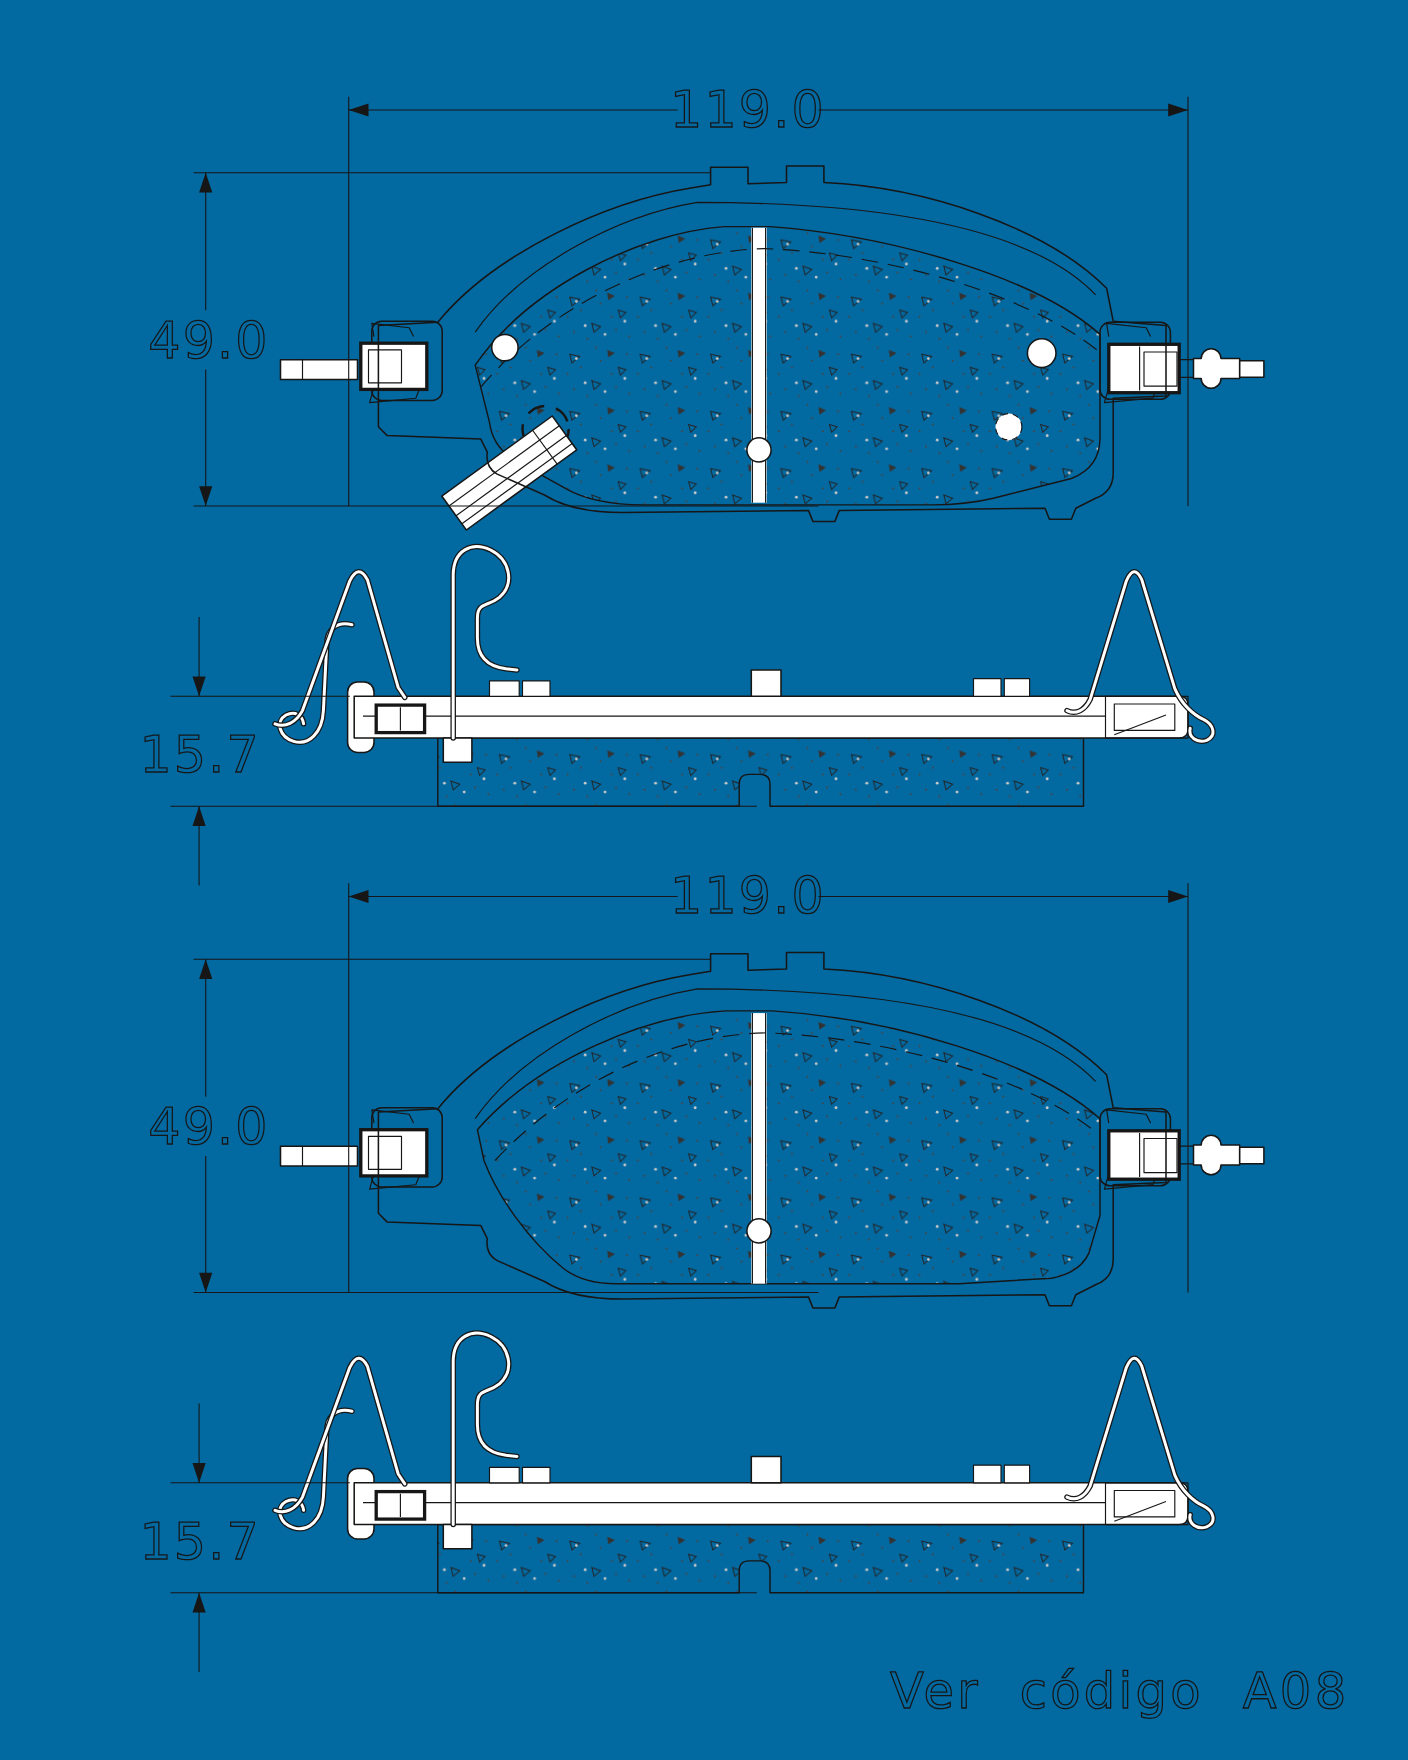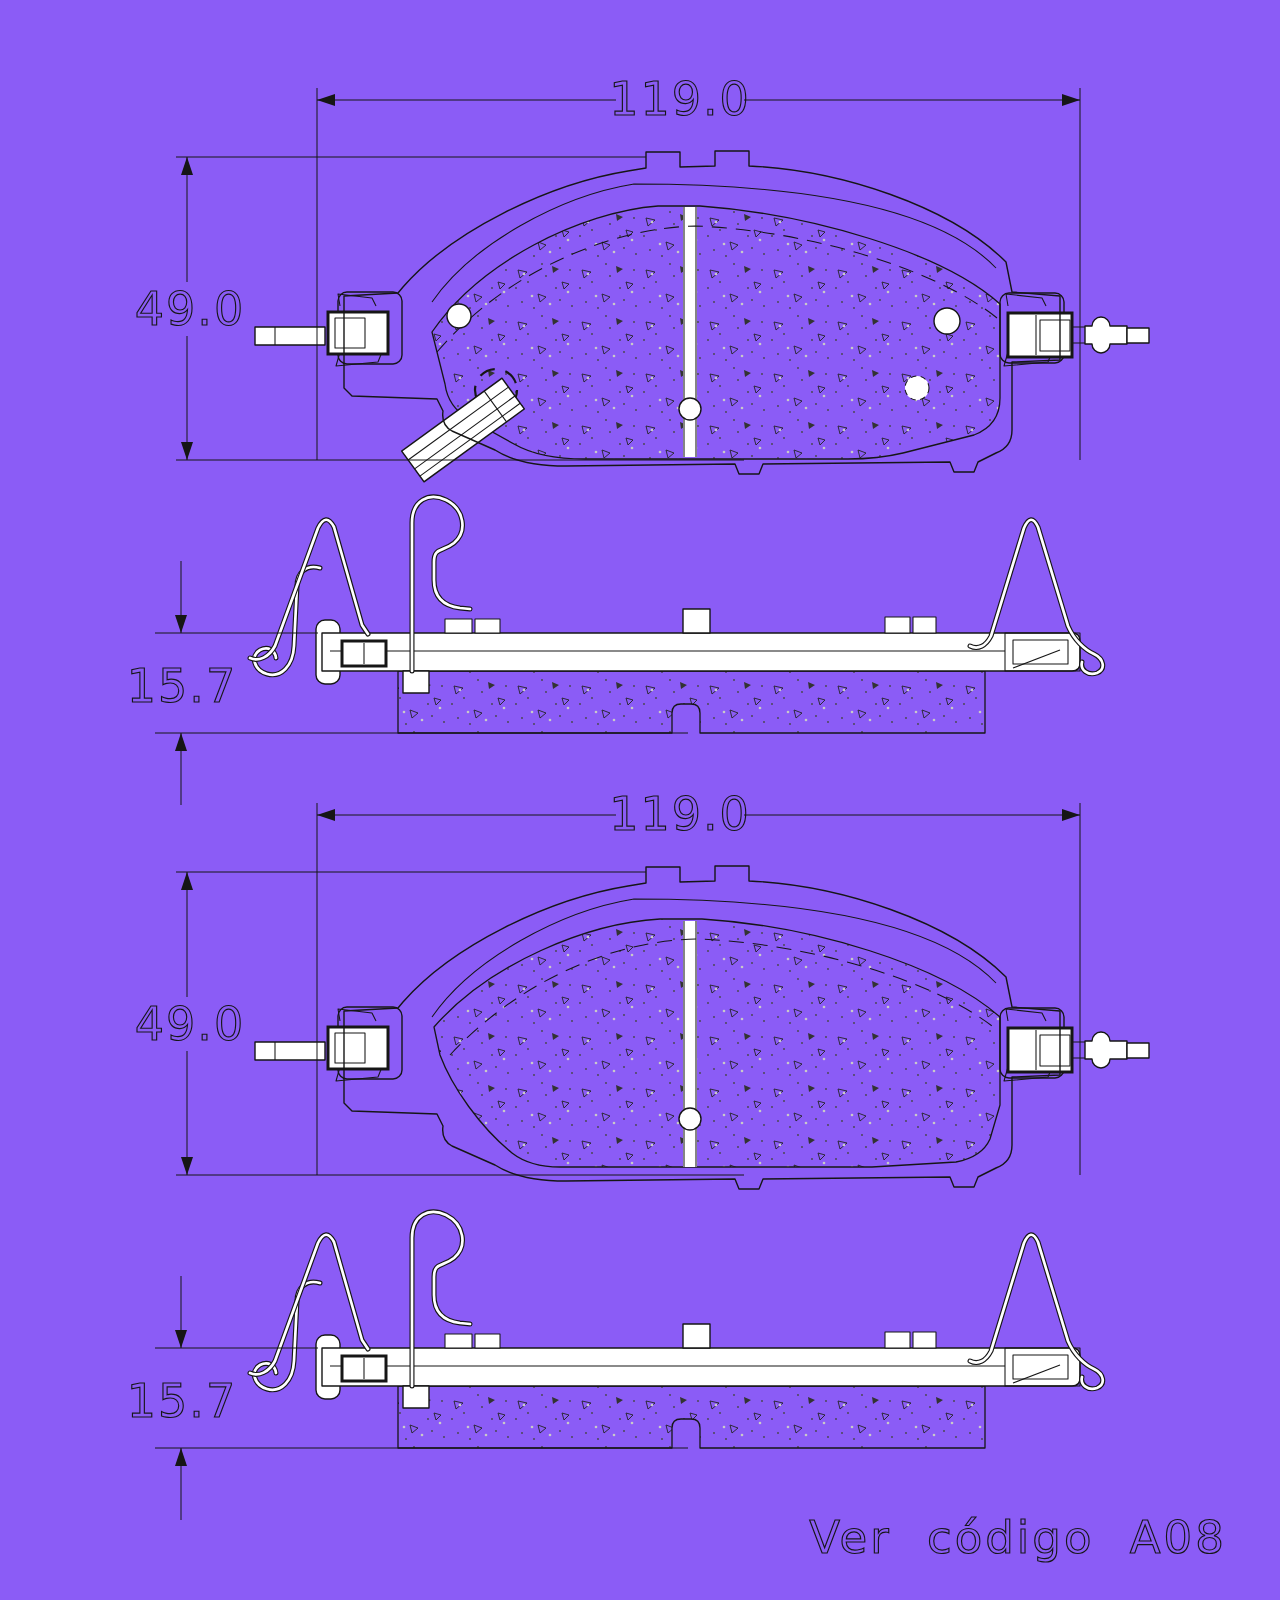--- a/index.html
+++ b/index.html
@@ -1,16 +1,16 @@
 <!DOCTYPE html>
 <html><head>
 <meta charset="utf-8">
 <style>
   html,body{margin:0;padding:0;background:#ffffff;}
-  .canvas{position:relative;width:1280px;height:1600px;background:#8b5cf6;overflow:hidden;}
+  .canvas{position:relative;width:1280px;height:1600px;background:#0369a1;overflow:hidden;}
   svg{display:block;}
   .ln{fill:none;stroke:#161616;stroke-width:1.4;stroke-linejoin:round;stroke-linecap:round;}
   .ln-thin{fill:none;stroke:#161616;stroke-width:1.05;stroke-linejoin:round;}
   .ln-bold{fill:none;stroke:#161616;stroke-width:3;stroke-linejoin:miter;}
   .wfill{fill:#ffffff;}
   .grit{fill:url(#grit);stroke:#161616;stroke-width:1.3;stroke-linejoin:round;}
   .dash{stroke-dasharray:15 9;}
   .dash-sm{stroke-dasharray:5.5 4.5;}
   .dash-big{stroke-dasharray:16 11;stroke-width:2.2;}
   .dim{fill:none;stroke:#161616;stroke-width:1;}

